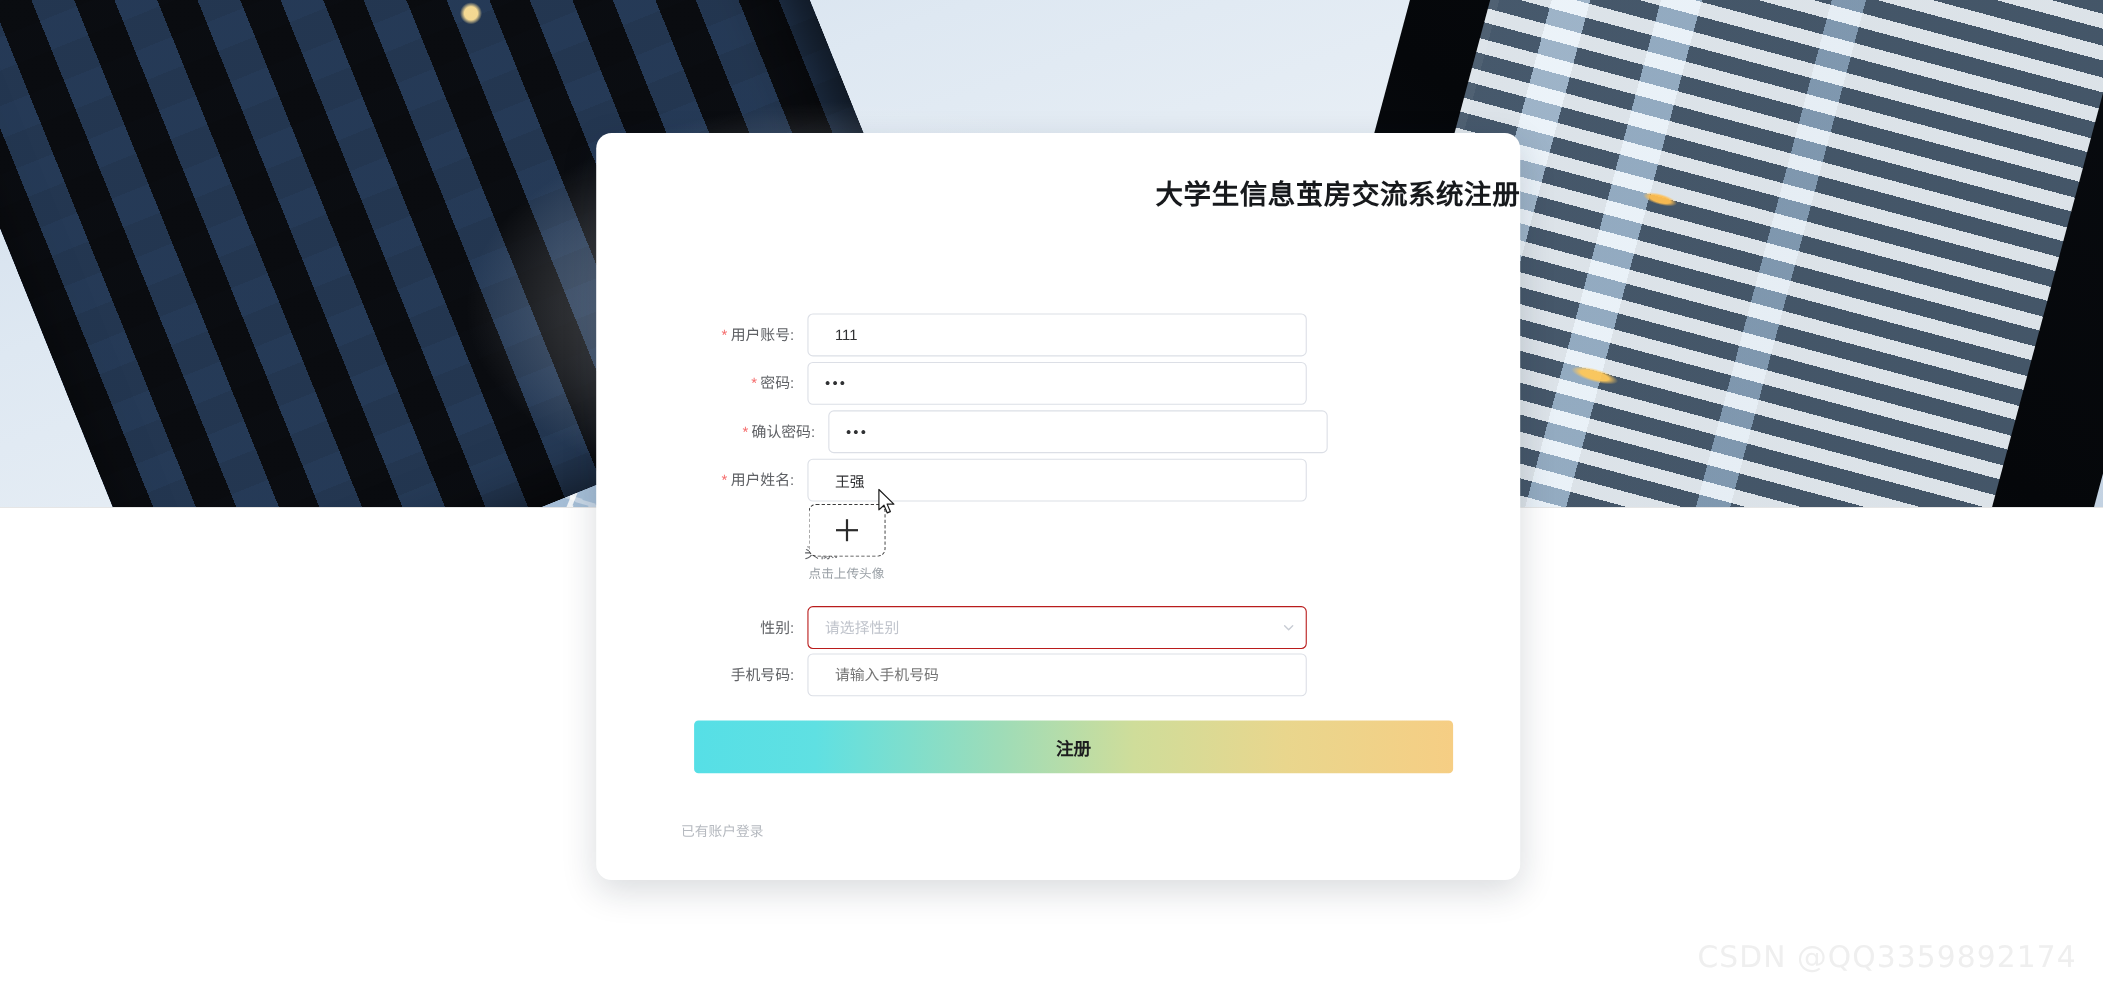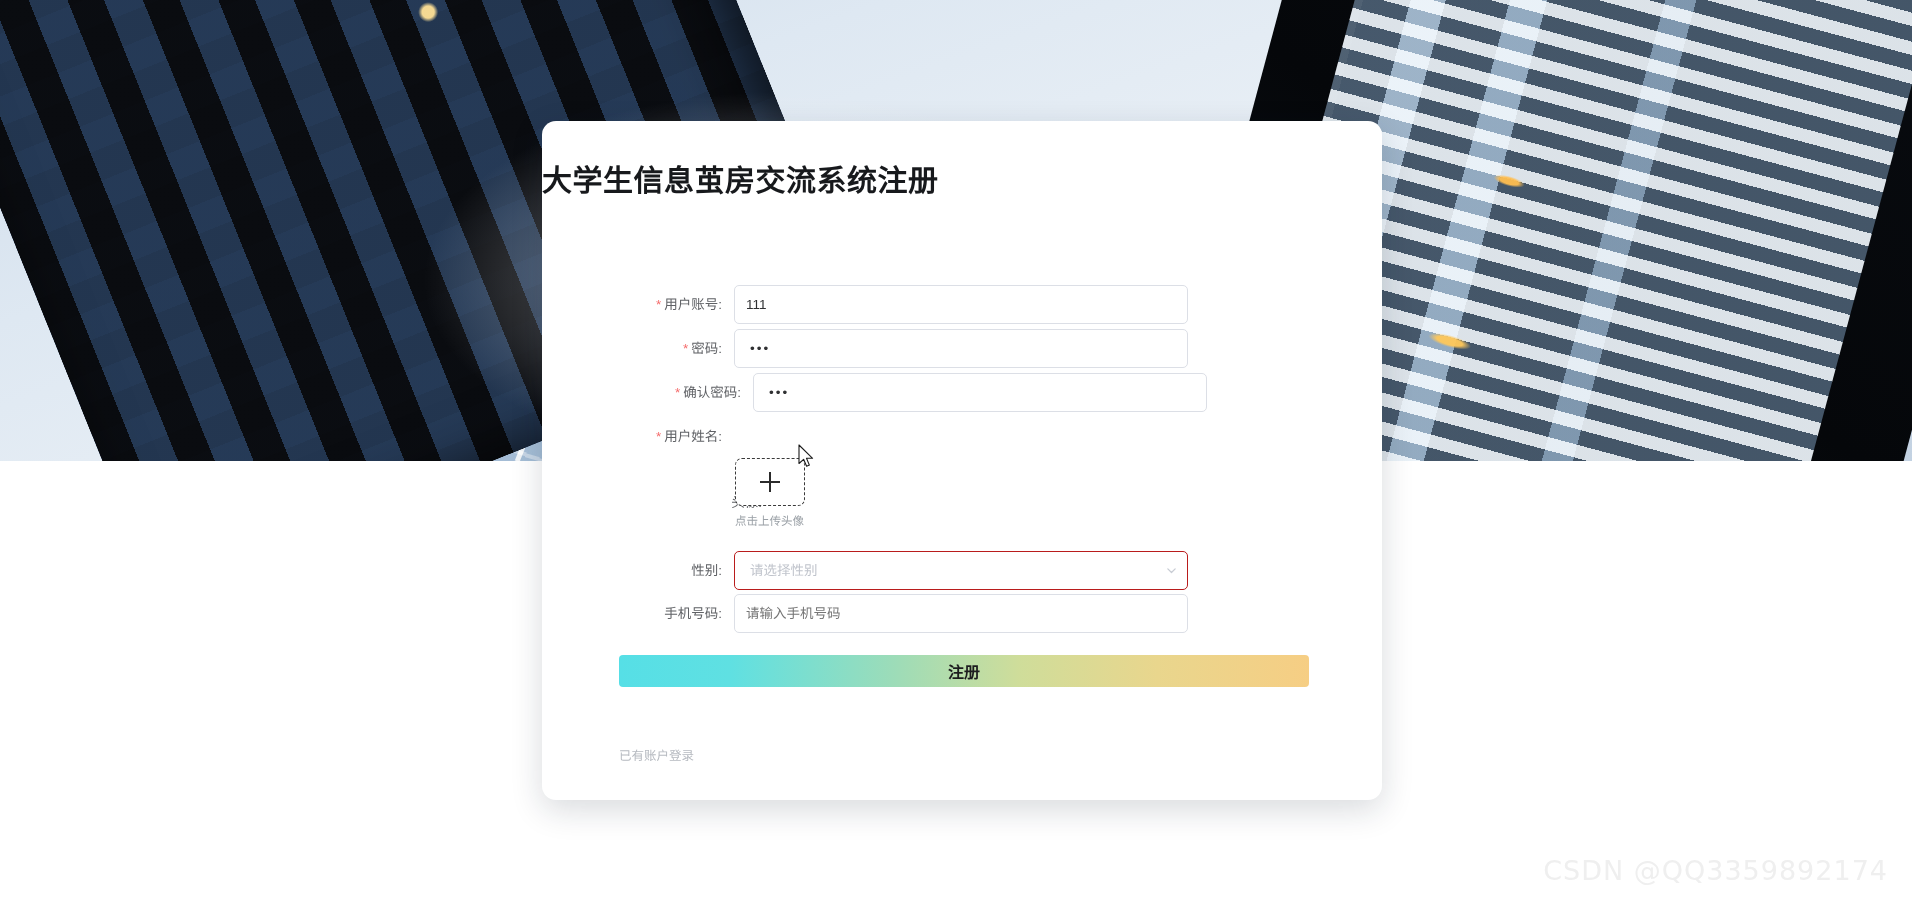--- a/index.html
+++ b/index.html
@@ -145,22 +145,22 @@
     width: 840px; height: 679px;
     background: #ffffff;
     border-radius: 14px;
     box-shadow: 0 10px 32px rgba(20,30,50,.16);
   }
 
   .card-title {
     position: absolute;
     left: 0; top: 35px;
     width: 840px;
-    text-align: left;
-    font-size: 30px;
+    text-align: right;
+    font-size: 25px;
     font-weight: bold;
     color: #17191c;
     letter-spacing: .5px;
   }
 
   
   .form { position: absolute; left: 0; top: 0; width: 840px; }
 
   .row {
     position: absolute;
@@ -188,21 +188,21 @@
 
   .field {
     position: absolute;
     left: 192px; top: 0;
     width: 454px; height: 39px;
     border: 1px solid #dcdfe6;
     border-radius: 5px;
     background: #ffffff;
     font-size: 13.5px;
     color: #303133;
-    padding: 0 11px;
+    padding: 0 24px;
     line-height: 37px;
     font-family: "Liberation Sans", "DejaVu Sans", sans-serif;
     outline: none;
   }
   .field.ph { color: #8b5cf6; }
 
   .dots {
     position: absolute;
     left: 192px; top: 0;
     width: 454px; height: 39px;
@@ -276,22 +276,22 @@
     position: absolute;
     left: 193px; top: 54px;
     font-size: 11.5px;
     color: #9aa0a6;
     white-space: nowrap;
   }
 
   
   .submit-btn {
     position: absolute;
-    left: 77px;
-    width: 690px; height: 32px;
+    left: 89px;
+    width: 690px; height: 48px;
     border: none;
     border-radius: 4px;
     cursor: pointer;
     font-size: 16px;
     font-weight: bold;
     color: #1d1d1f;
     font-family: "Liberation Sans", "DejaVu Sans", sans-serif;
   }
 
   .login-link {
@@ -366,20 +366,21 @@
         <div class="row-label">
           <span class="req-star">*</span><span>确认密码:</span>
         </div>
         <div class="dots">•••</div>
       </div>
 
       <div class="row" style="top:296px;">
         <div class="row-label">
           <span class="req-star">*</span><span>用户姓名:</span>
         </div>
+        <input class="field" type="text" value="王强" style="">
       </div>
 
       <div class="upload-row" style="top:337px;">
         <div class="upload-label">头像:</div>
         <div class="upload-box">
           <span class="plus"></span>
         </div>
         <div class="upload-hint">点击上传头像</div>
       </div>
 

